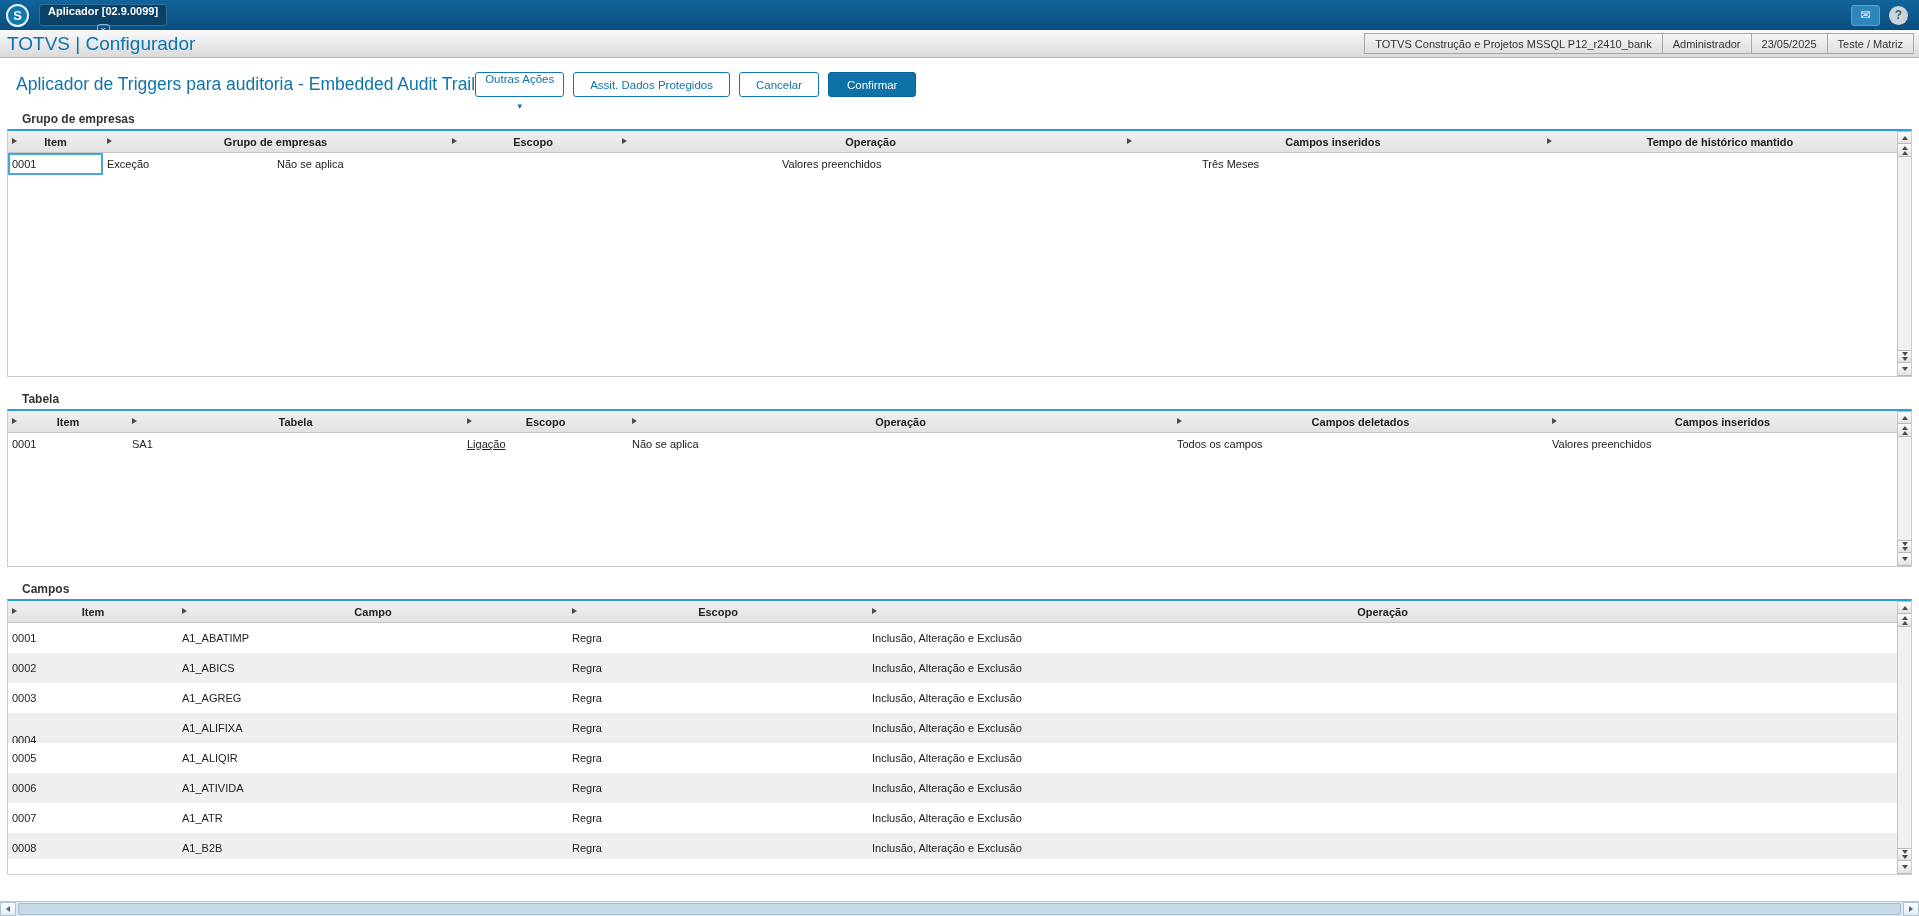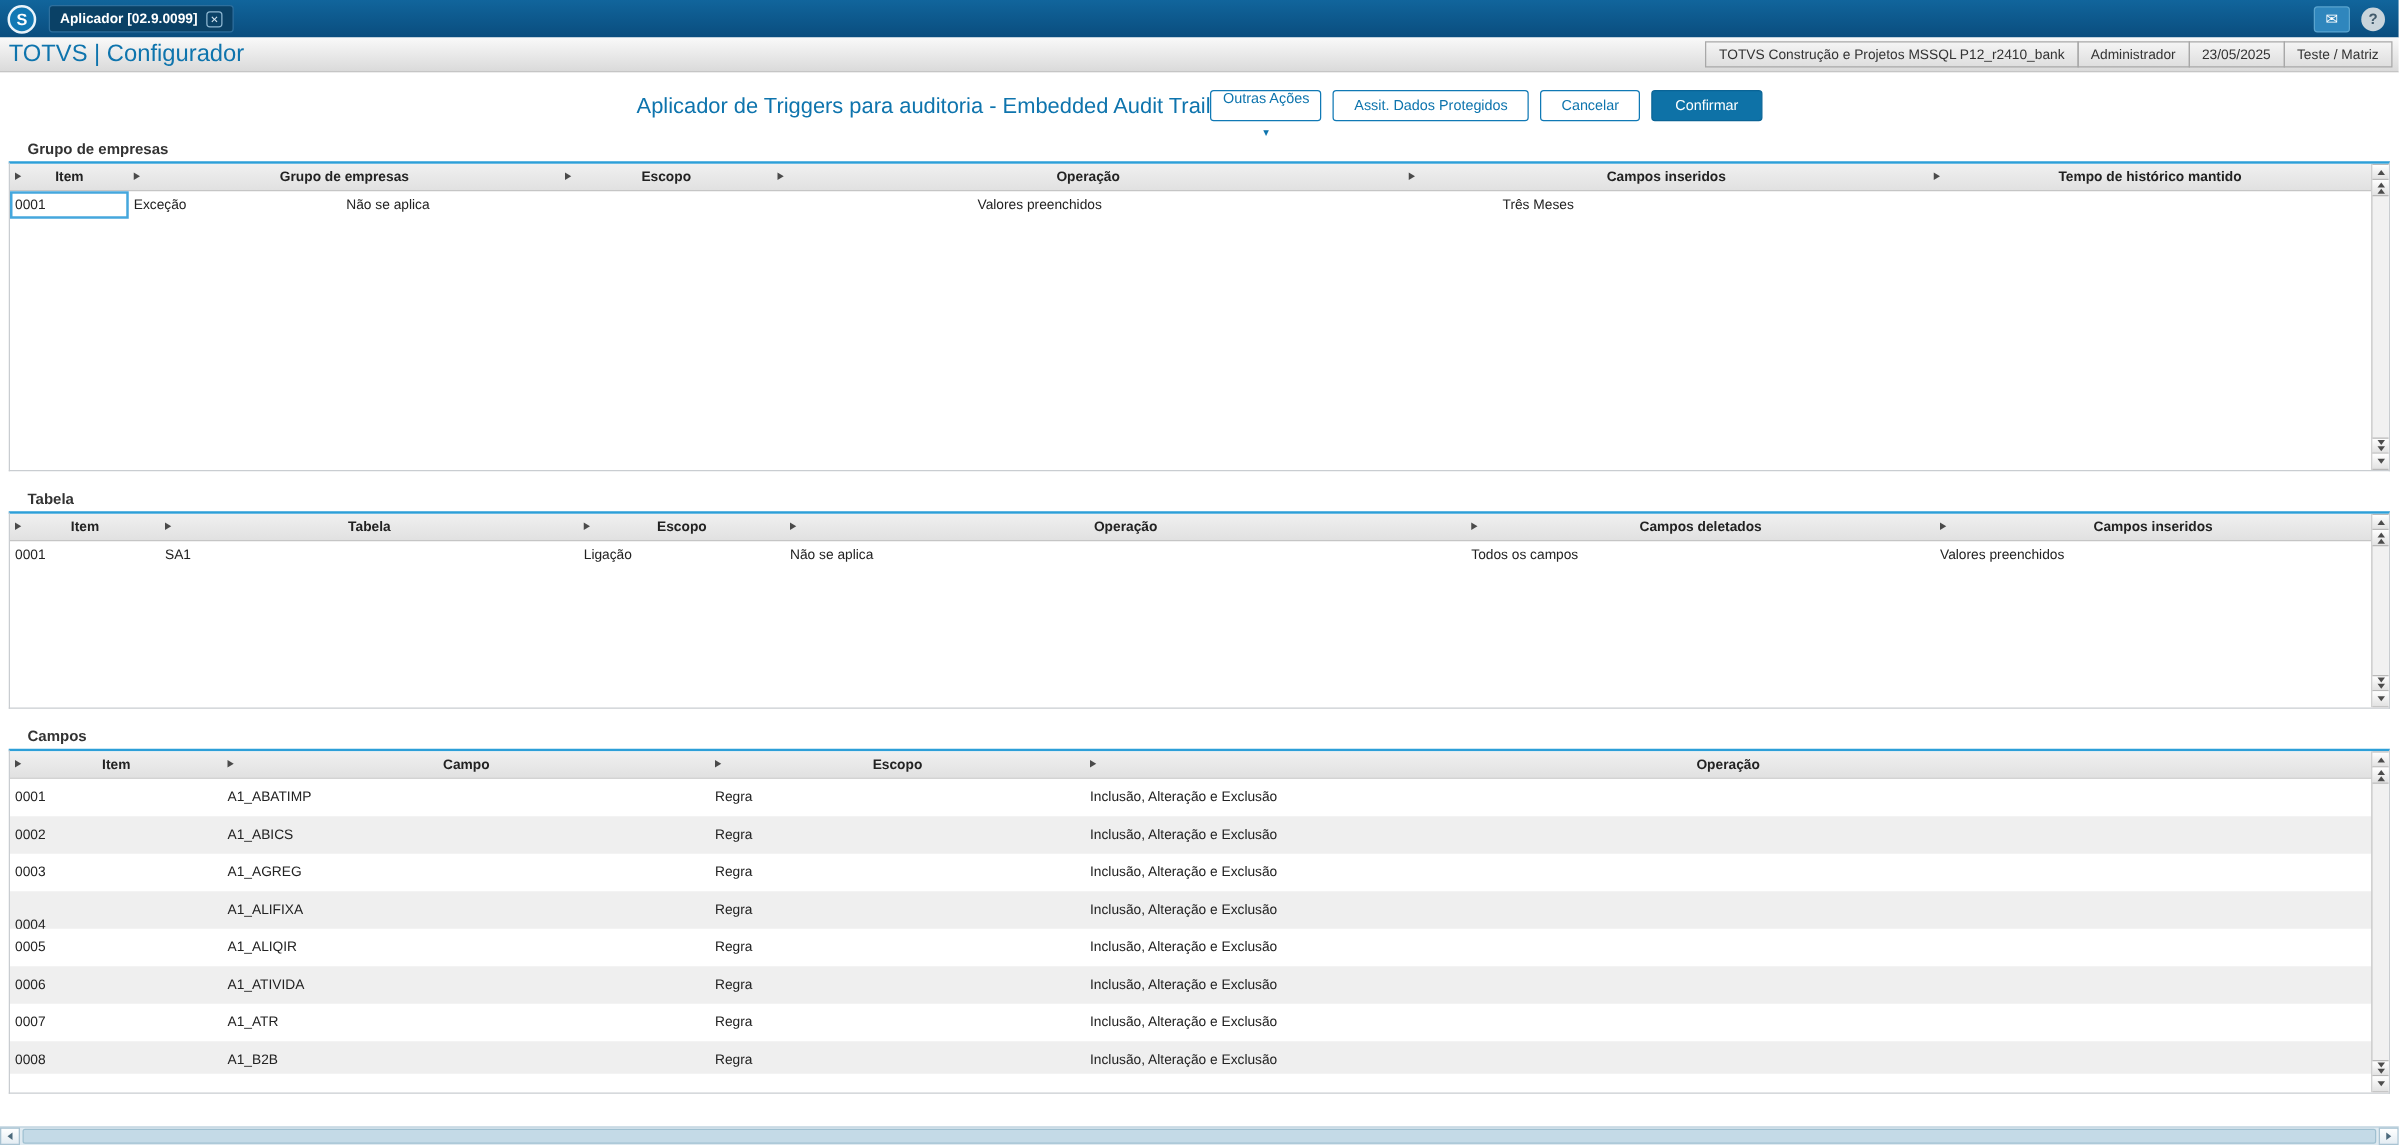--- a/index.html
+++ b/index.html
@@ -19,21 +19,21 @@
   }
   .logo {
     width: 23px; height: 23px; border-radius: 50%;
     background: #1178b4; border: 2px solid #e9f3fa;
     color: #fff; font-weight: bold; font-size: 13px;
     display: flex; align-items: center; justify-content: center; flex: 0 0 auto;
   }
   .tab {
     height: 22px; background: #0a4166; border: 1px solid #2e6f9d; border-radius: 3px;
     color: #fff; font-size: 11px; font-weight: bold;
-    display: flex; align-items: center; gap: 7px; padding: 0 8px; cursor: pointer;
+    display: flex; align-items: center; gap: 7px; padding: 0 8px; cursor: pointer; flex-direction: column;
   }
   .tab-close {
     width: 13px; height: 13px; border: 1px solid #8fb8d2; border-radius: 3px;
     font-size: 8px; line-height: 11px; text-align: center; color: #d7e7f2; font-weight: normal;
   }
   .topbar-right { margin-left: auto; display: flex; align-items: center; gap: 9px; padding-right: 5px; }
   .tb-mail {
     width: 29px; height: 21px; background: #2f86bd; border: 1px solid #5aa4cf; border-radius: 3px;
     color: #fff; font-size: 12px; display: flex; align-items: center; justify-content: center; cursor: pointer;
   }
@@ -54,21 +54,21 @@
   .appbar-info { margin-left: auto; display: flex; align-items: center; }
   .info-cell {
     border: 1px solid #a8a8a8; margin-left: -1px; height: 21px;
     padding: 0 10px; font-size: 11px; color: #333;
     display: flex; align-items: center; white-space: nowrap; background: transparent;
   }
 
   
   .content { flex: 1 1 auto; position: relative; overflow: hidden; background: #fff; }
   .page-header {
-    display: flex; align-items: center; justify-content: center;
+    display: flex; align-items: center; justify-content: flex-start;
     margin: 14px 16px 8px 16px;
   }
   .page-title { margin: 0; font-size: 17.5px; font-weight: normal; color: var(--accent, #0e74ad); }
   .actions { display: flex; align-items: center; gap: 9px; }
   .btn {
     height: 25px; background: #fff; border: 1px solid #1079b5; border-radius: 3px;
     color: #0d74ad; font-size: 11.5px; padding: 0 16px; cursor: pointer;
     display: flex; align-items: center; white-space: nowrap;
   }
   .btn-split { gap: 8px; padding: 0 9px; flex-direction: column; }
@@ -266,21 +266,21 @@
           </div>
           <div class="hcell" style="flex: 1 1 auto;">
             <span class="harrow"></span>
             <span>Campos inseridos</span>
           </div>
         </div>
         <div class="grows">
           <div class="grow" style="height: 22px; line-height: 22px;">
             <div class="gcell" style="flex: 0 0 120px; width: 120px;">0001</div>
             <div class="gcell" style="flex: 0 0 335px; width: 335px;">SA1</div>
-            <div class="gcell" style="flex: 0 0 165px; width: 165px;">Ligação</div>
+            <div class="gcell" style="flex: 0 0 165px; width: 165px; text-decoration: underline;">Ligação</div>
             <div class="gcell" style="flex: 0 0 545px; width: 545px;">Não se aplica</div>
             <div class="gcell" style="flex: 0 0 375px; width: 375px;">Todos os campos</div>
             <div class="gcell" style="flex: 1 1 auto;">Valores preenchidos</div>
           </div>
         </div>
         <div class="vscroll">
           <button class="vs-btn">
             <span class="t-up"></span>
           </button>
           <button class="vs-btn">

